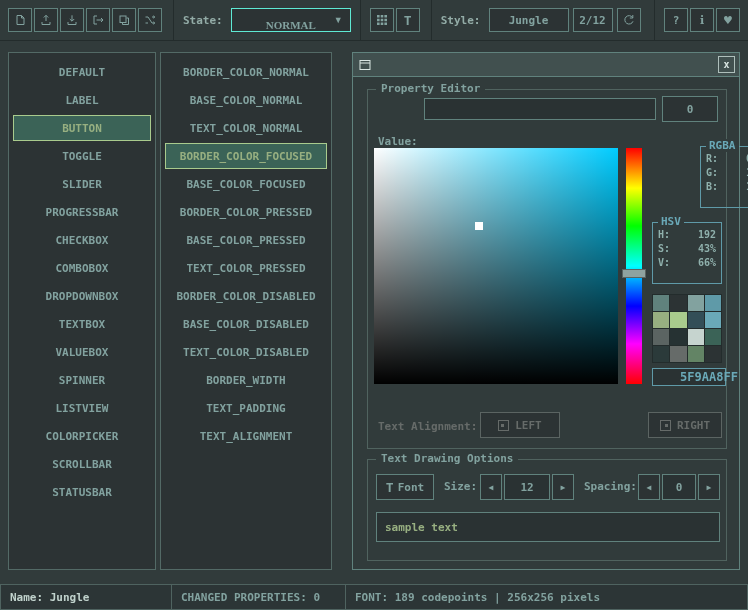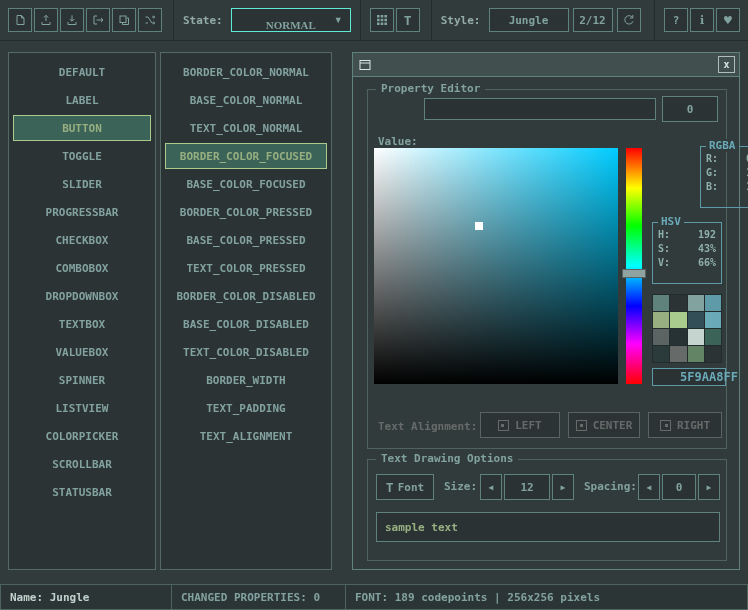--- a/index.html
+++ b/index.html
@@ -418,24 +418,20 @@
       </div>
       <div class="hex-box">
         <span>5F9AA8FF</span>
       </div>
 
       <span class="align-label">Text Alignment:</span>
       <div class="align-btn align-left">
         <span class="mini-icon"></span>
         <span>LEFT</span>
       </div>
-      <div class="align-btn align-center">
-        <span class="mini-icon"></span>
-        <span>CENTER</span>
-      </div>
       <div class="align-btn align-right">
         <span class="mini-icon"></span>
         <span>RIGHT</span>
       </div>
     </div>
 
     <div class="groupbox group-text">
       <span class="groupbox-label">Text Drawing Options</span>
 
       <div class="font-btn">

